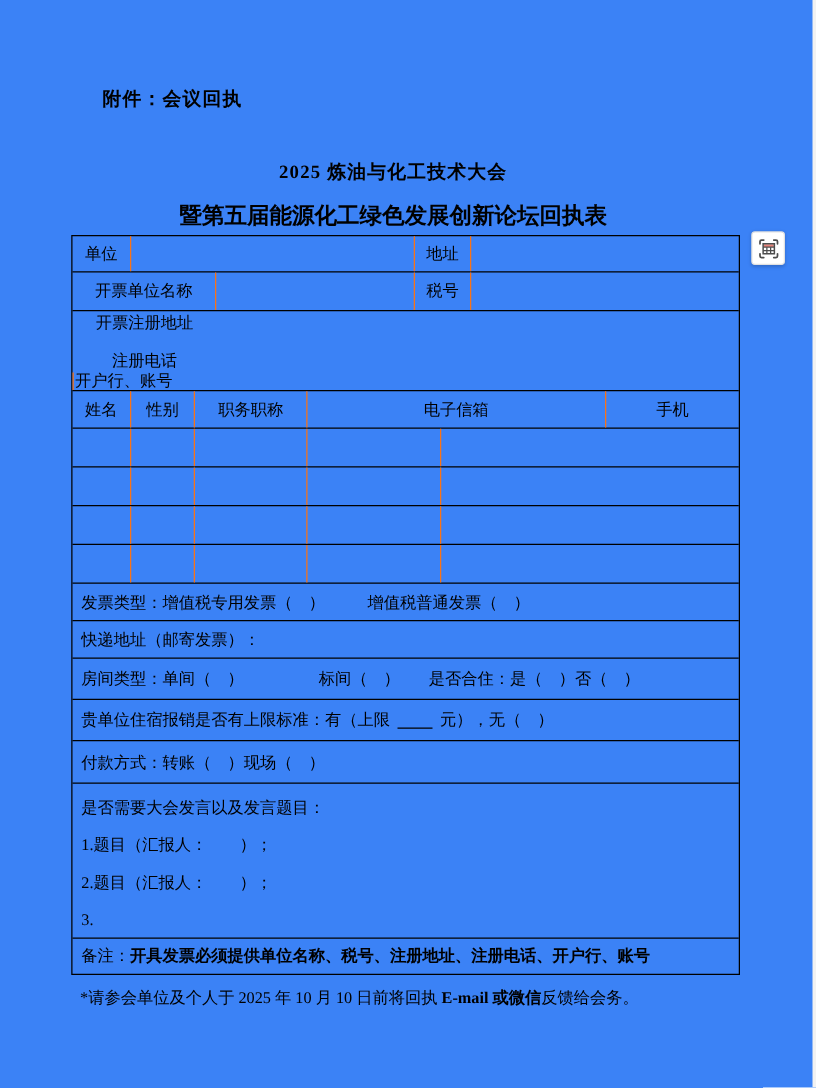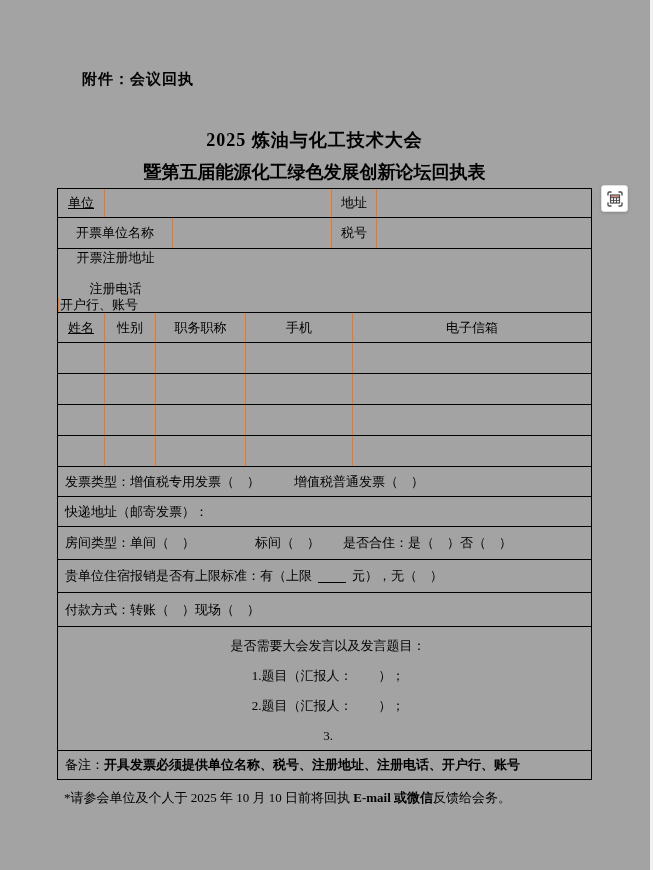--- a/index.html
+++ b/index.html
@@ -1,30 +1,30 @@
 <!DOCTYPE html>
 <html><head>
 <meta charset="utf-8">
 <style>
   html,body{margin:0;padding:0;background:#ffffff;}
   .page{
     position:relative;
     width:653px;height:870px;
-    background:#a3a3a3;
+    background:#3b82f6;
     font-family:"Liberation Serif","DejaVu Serif",serif;
     color:#000;
     overflow:hidden;
   }
   .attachment{
     position:absolute;left:82px;top:70px;
     font-size:15px;font-weight:bold;letter-spacing:1px;
   }
   .title{
     position:absolute;left:0;right:24px;top:128px;
-    text-align:center;font-size:18px;font-weight:bold;letter-spacing:1px;
+    text-align:center;font-size:15px;font-weight:bold;letter-spacing:1px;
   }
   .subtitle{
     position:absolute;left:0;right:24px;top:160px;
     text-align:center;font-size:18px;font-weight:bold;
   }
   
   .form-table{
     position:absolute;left:57px;top:188px;width:535px;
     border:1px solid #000;box-sizing:border-box;
     font-size:13px;
@@ -40,28 +40,28 @@
   .c:first-child{border-left:none;}
   .c.lab{justify-content:center;text-align:center;}
   .c.txt{padding-left:7px;}
   .c.grow{flex:1;}
   .two-line{display:flex;flex-direction:column;justify-content:center;line-height:31px;}
   .seg{white-space:pre;}
   .blank-line{
     display:inline-block;width:28px;height:12px;
     border-bottom:1px solid #000;margin:0 6px;
   }
-  .speech-cell{line-height:30px;padding-top:4px;text-align:center;}
+  .speech-cell{line-height:30px;padding-top:4px;}
   .speech-cell div{white-space:pre;}
   .bold{font-weight:bold;}
   
   .h28{height:28px;} .h29{height:29px;} .h30{height:30px;}
   .h32{height:32px;} .h33{height:33px;} .h63{height:63px;flex-direction:column;} .h123{height:123px;}
   
-  .w46{width:46px;text-decoration:underline;} .w51{width:51px;} .w90{width:90px;} .w107{width:107px;}
+  .w46{width:46px;} .w51{width:51px;} .w90{width:90px;} .w107{width:107px;}
   .w114{width:114px;} .w115{width:115px;} .w159{width:159px;} .w158{width:158px;}
   .w227{width:227px;} .w45{width:45px;} .w81{width:81px;}
   
   .table-select-btn{
     position:absolute;left:601px;top:185px;
     width:27px;height:27px;
     background:#fff;border:1px solid #e1e1e1;border-radius:3px;
     box-shadow:0 1px 3px rgba(0,0,0,0.18);
     display:flex;align-items:center;justify-content:center;
     cursor:pointer;padding:0;
@@ -110,22 +110,22 @@
       </div>
       <div class="c w158"></div>
       <div class="c lab w81">开户行、账号</div>
       <div class="c grow"></div>
     </div>
 
     <div class="r h29">
       <div class="c lab w46">姓名</div>
       <div class="c lab w51">性别</div>
       <div class="c lab w90">职务职称</div>
+      <div class="c lab grow">电子信箱</div>
       <div class="c lab w107">手机</div>
-      <div class="c lab grow">电子信箱</div>
     </div>
 
     <div class="r h30">
       <div class="c w46"></div>
       <div class="c w51"></div>
       <div class="c w90"></div>
       <div class="c w107"></div>
       <div class="c grow"></div>
     </div>
     <div class="r h30">

